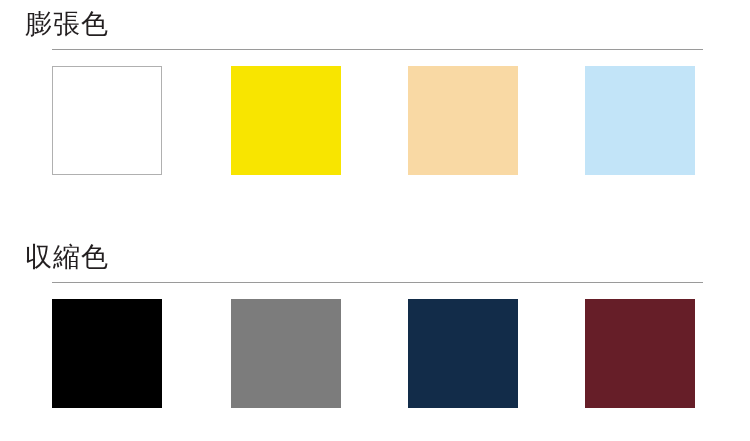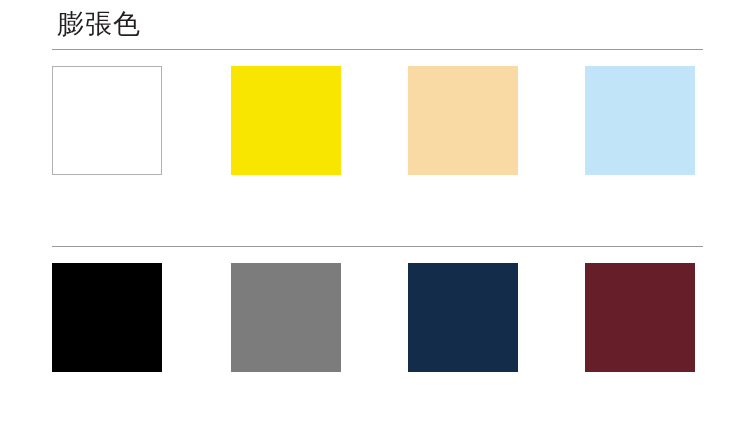--- a/index.html
+++ b/index.html
@@ -27,21 +27,21 @@
   .section {
     position: absolute;
     left: 0;
     width: 750px;
   }
   .section-expansion { top: 6px; }
   .section-contraction { top: 239px; }
 
   .section-heading {
     margin: 0;
-    padding: 0 0 0 57px;
+    padding: 0 0 0 25px;
     font-size: 27px;
     line-height: 36px;
     font-weight: 400;
     letter-spacing: 1px;
     color: #231f20;
     white-space: nowrap;
     font-family: "DejaVu Sans", "Liberation Sans", sans-serif;
   }
 
   .section-rule {
@@ -90,20 +90,21 @@
 
     <div class="swatch-row">
       <div class="swatch col-0 outlined" id="sw-exp-0" style="background-color: rgb(255, 255, 255);"></div>
       <div class="swatch col-1 plain" id="sw-exp-1" style="background-color: rgb(248, 229, 0);"></div>
       <div class="swatch col-2 plain" id="sw-exp-2" style="background-color: rgb(249, 217, 164);"></div>
       <div class="swatch col-3 plain" id="sw-exp-3" style="background-color: rgb(194, 228, 248);"></div>
     </div>
   </section>
 
   <section class="section section-contraction">
+    <h2 class="section-heading">収縮色</h2>
     <div class="section-rule" style="background-color: rgb(154, 154, 154);"></div>
 
     <div class="swatch-row">
       <div class="swatch col-0 plain" id="sw-con-0" style="background-color: rgb(0, 0, 0);"></div>
       <div class="swatch col-1 plain" id="sw-con-1" style="background-color: rgb(124, 124, 124);"></div>
       <div class="swatch col-2 plain" id="sw-con-2" style="background-color: rgb(18, 44, 73);"></div>
       <div class="swatch col-3 plain" id="sw-con-3" style="background-color: rgb(102, 30, 40);"></div>
     </div>
   </section>
 

